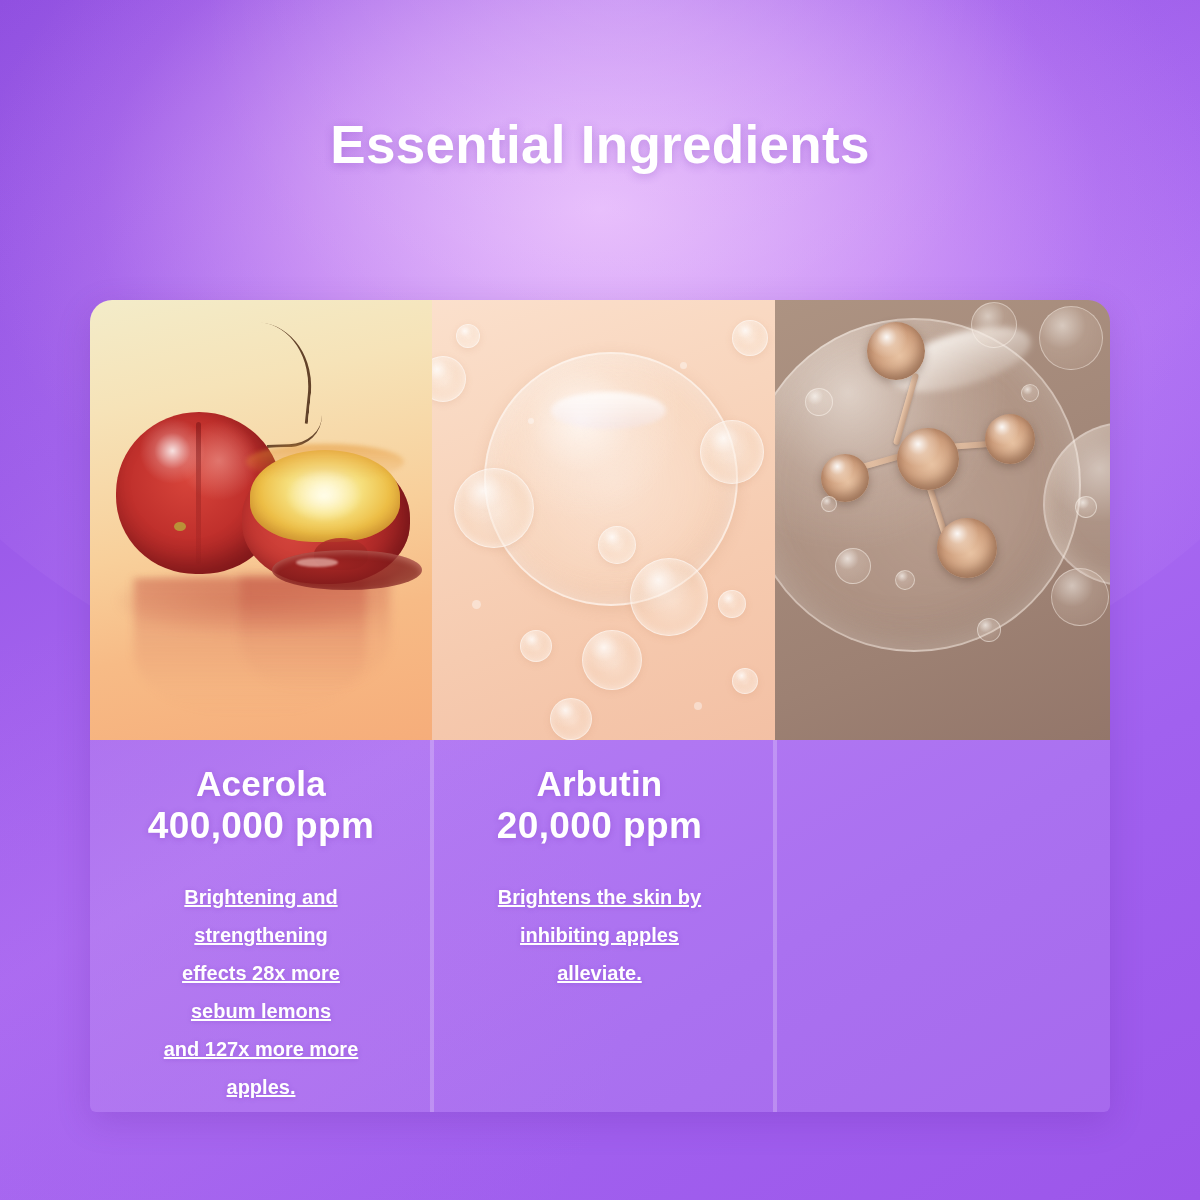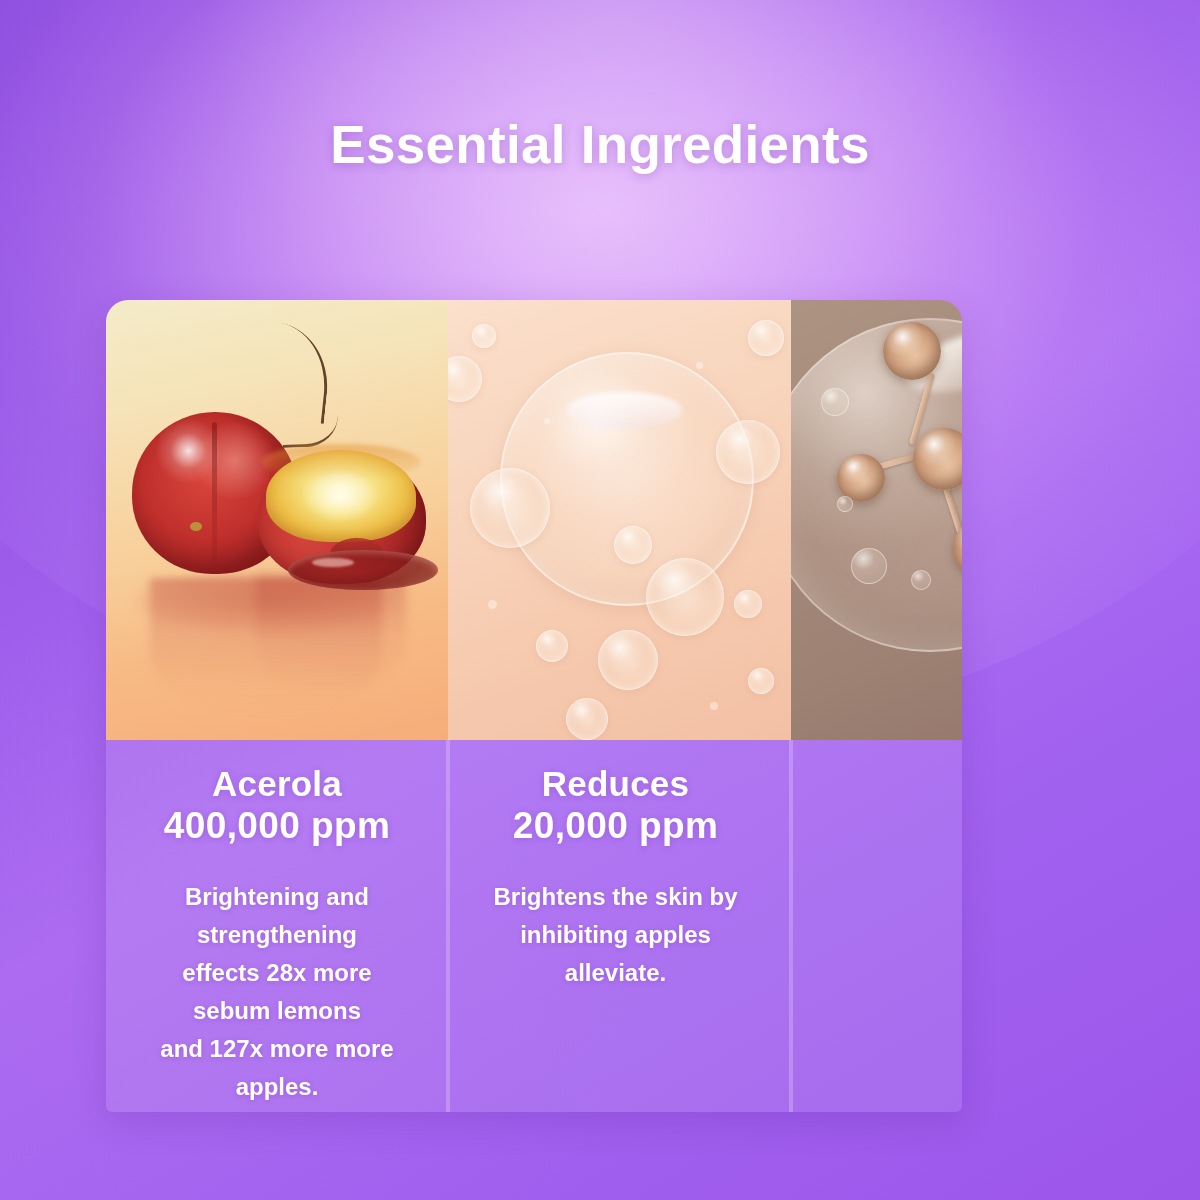--- a/index.html
+++ b/index.html
@@ -28,21 +28,21 @@
     position:absolute;left:0;top:112px;width:1200px;
     text-align:center;color:#ffffff;
     font-size:53px;line-height:66px;font-weight:700;
     letter-spacing:0.3px;
     text-shadow:0 2px 10px rgba(110,40,175,0.30);
   }
   .title .ln{display:block;white-space:nowrap;}
 
   
   .card{
-    position:absolute;left:106px;top:300px;width:856px;height:812px;
+    position:absolute;left:90px;top:300px;width:1020px;height:812px;
     border-radius:22px 22px 6px 6px;overflow:hidden;
     box-shadow:0 10px 34px rgba(92,30,150,0.20);
   }
   .photos{position:absolute;left:0;top:0;width:1020px;height:440px;display:flex;}
   .photo{position:relative;overflow:hidden;}
   .p1{width:342px;}
   .p2{width:343px;}
   .p3{width:335px;}
 
   
@@ -217,22 +217,23 @@
   .d2{left:683px;}
   .ing-name{
     font-size:35px;line-height:40px;font-weight:700;letter-spacing:0.2px;
     text-shadow:0 1px 6px rgba(110,40,175,0.28);
   }
   .ing-ppm{
     font-size:37px;line-height:44px;font-weight:700;letter-spacing:0.4px;
     text-shadow:0 1px 6px rgba(110,40,175,0.28);
   }
   .ing-desc{
-    margin-top:30px;font-size:24px;line-height:38px;font-weight:700;
+    margin-top:30px;font-size:20px;line-height:38px;font-weight:700;
     text-shadow:0 1px 5px rgba(110,40,175,0.26);
+    text-decoration:underline;
   }
   .ing-desc .ln{display:block;white-space:nowrap;}
 </style>
 </head>
 <body>
 
 <div id="poster">
 
   <div class="bg-arc arc-a"></div>
   <div class="bg-arc arc-b"></div>
@@ -323,21 +324,21 @@
           <span class="ln">strengthening</span>
           <span class="ln">effects 28x more</span>
           <span class="ln">sebum lemons</span>
           <span class="ln">and 127x more more</span>
           <span class="ln">apples.</span>
         </div>
       </div>
 
 
       <div class="col c3">
-        <div class="ing-name">Reduces</div>
+        <div class="ing-name">Arbutin</div>
         <div class="ing-ppm">20,000 ppm</div>
         <div class="ing-desc">
           <span class="ln">Brightens the skin by</span>
           <span class="ln">inhibiting apples</span>
           <span class="ln">alleviate.</span>
         </div>
       </div>
     </div>
 
   </div>

